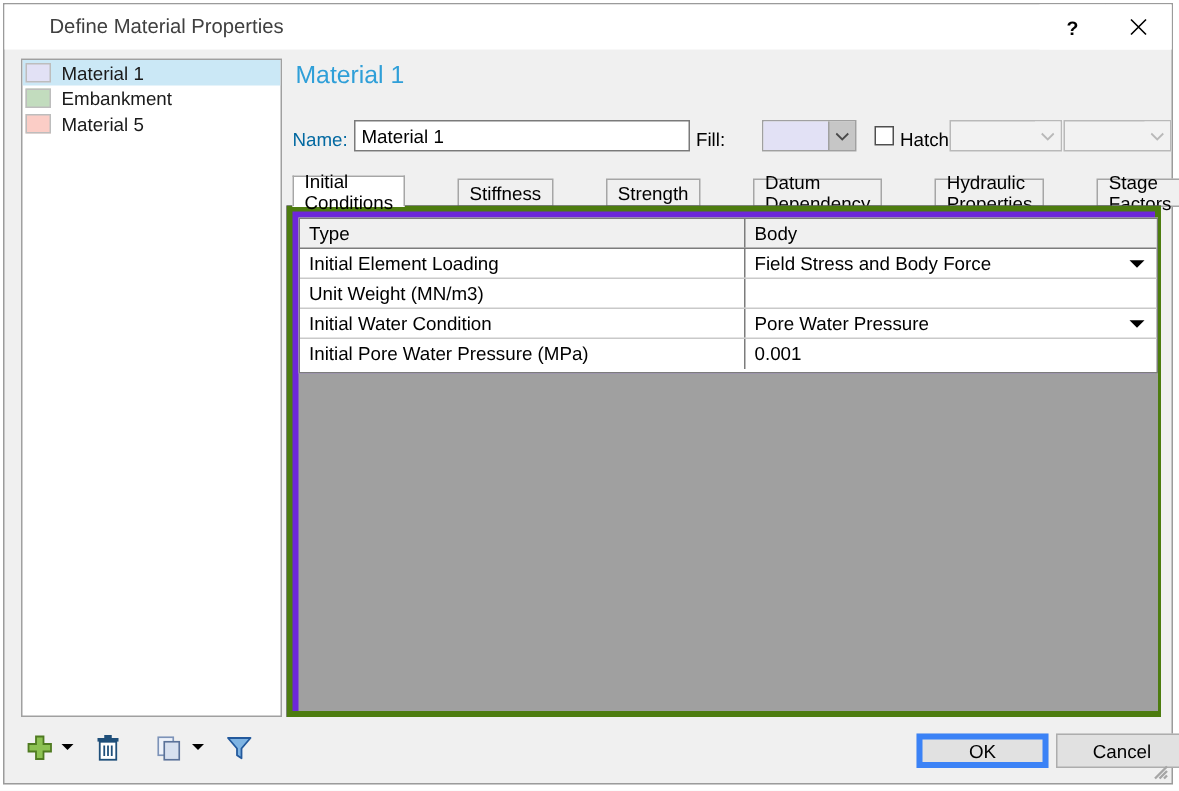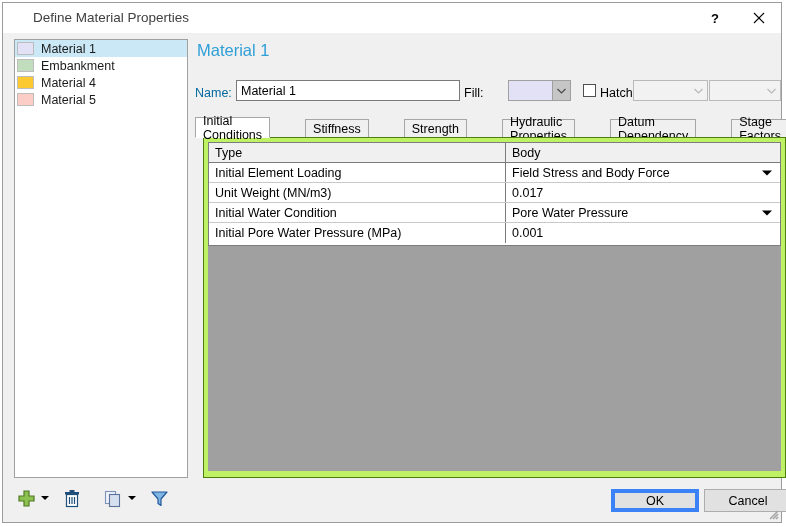--- a/index.html
+++ b/index.html
@@ -141,24 +141,24 @@
     position: relative;
   }
   .tab.active {
     background: #ffffff;
     height: 21px;
     border-bottom: 1px solid #ffffff;
     z-index: 3;
   }
   
   #tab-body {
-    position: absolute; left: 200px; top: 134px;
+    position: absolute; left: 188px; top: 134px;
     width: 583px; height: 341px;
-    background: #bef264;
-    border: 1px solid #4d7c0f;
+    background: #6d28d9;
+    border: 4px solid #4d7c0f;
     box-sizing: border-box;
   }
   #grid {
     position: absolute; left: 4px; top: 4px;
     width: 573px; height: 104px;
     border: 1px solid #7c7c7c;
     box-sizing: border-box;
     background: #ffffff;
   }
   .grid-row { display: flex; height: 20px; box-sizing: border-box; }
@@ -224,24 +224,20 @@
   </div>
 
   <div id="list-panel">
       <div class="list-item selected">
         <div class="swatch" style="background: rgb(226, 225, 245);"></div>
         <span>Material 1</span>
       </div>
       <div class="list-item">
         <div class="swatch" style="background: rgb(194, 220, 190);"></div>
         <span>Embankment</span>
-      </div>
-      <div class="list-item">
-        <div class="swatch" style="background: rgb(253, 201, 49);"></div>
-        <span>Material 4</span>
       </div>
       <div class="list-item">
         <div class="swatch" style="background: rgb(251, 205, 198);"></div>
         <span>Material 5</span>
       </div>
     </div>
 
   <div id="toolbar">
     <div class="tool">
       <svg width="19" height="19" viewBox="0 0 19 19">
@@ -311,24 +307,24 @@
       <div class="tab active">
         <span>Initial Conditions</span>
       </div>
       <div class="tab">
         <span>Stiffness</span>
       </div>
       <div class="tab">
         <span>Strength</span>
       </div>
       <div class="tab">
+        <span>Datum Dependency</span>
+      </div>
+      <div class="tab">
         <span>Hydraulic Properties</span>
-      </div>
-      <div class="tab">
-        <span>Datum Dependency</span>
       </div>
       <div class="tab">
         <span>Stage Factors</span>
       </div>
     </div>
 
   <div id="tab-body">
     <div id="grid">
       <div class="grid-row head">
         <div class="cell-type">Type</div>
@@ -336,23 +332,20 @@
       </div>
     <div class="grid-row body">
           <div class="cell-type">Initial Element Loading</div>
           <div class="cell-data">
             <span>Field Stress and Body Force</span>
             <div class="cell-caret"></div>
           </div>
         </div>
         <div class="grid-row body">
           <div class="cell-type">Unit Weight (MN/m3)</div>
-          <div class="cell-data">
-            <span>0.017</span>
-          </div>
         </div>
         <div class="grid-row body">
           <div class="cell-type">Initial Water Condition</div>
           <div class="cell-data">
             <span>Pore Water Pressure</span>
             <div class="cell-caret"></div>
           </div>
         </div>
         <div class="grid-row body last">
           <div class="cell-type">Initial Pore Water Pressure (MPa)</div>

